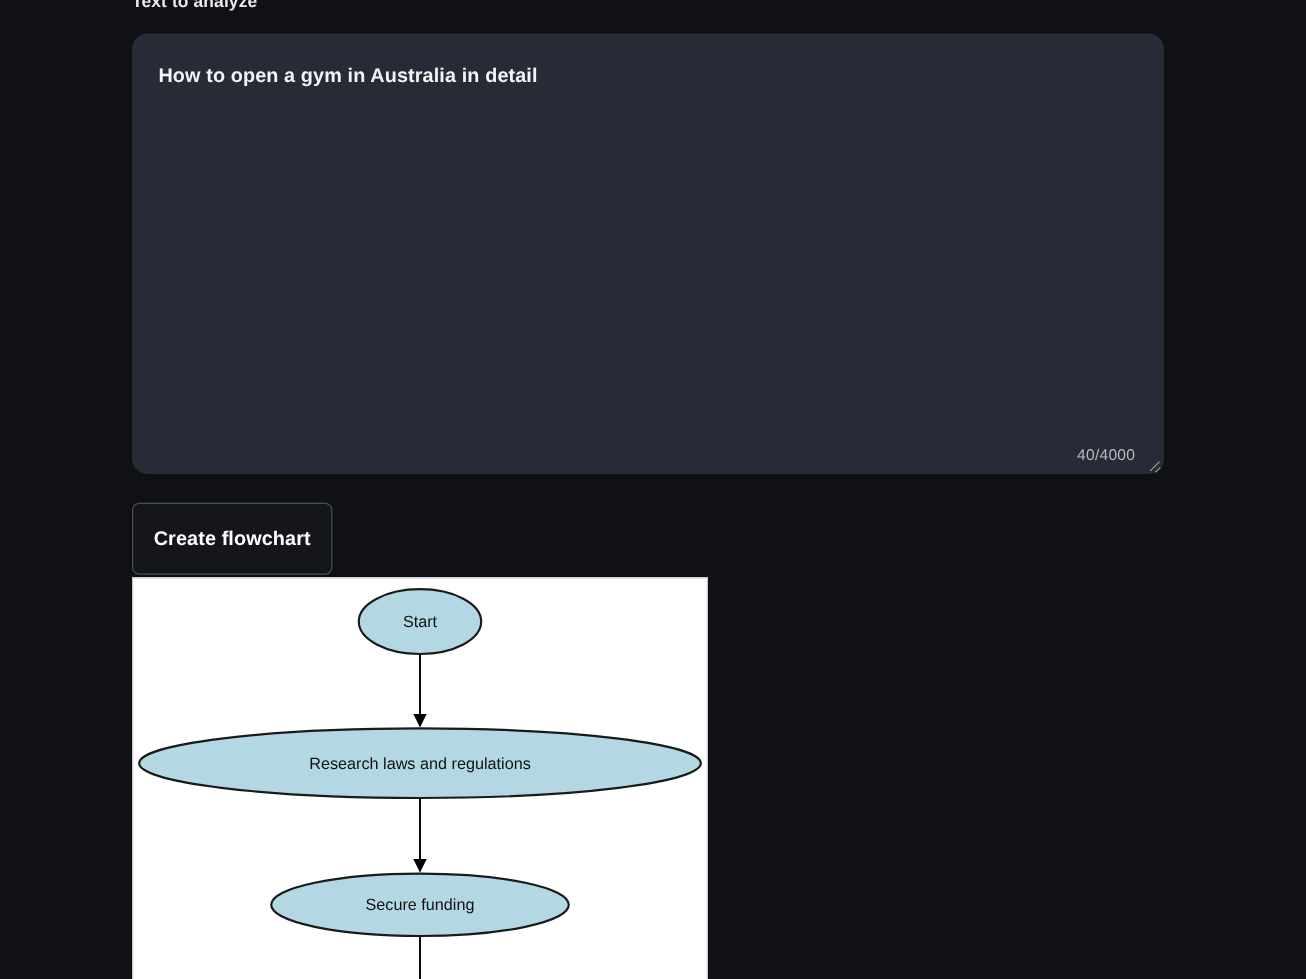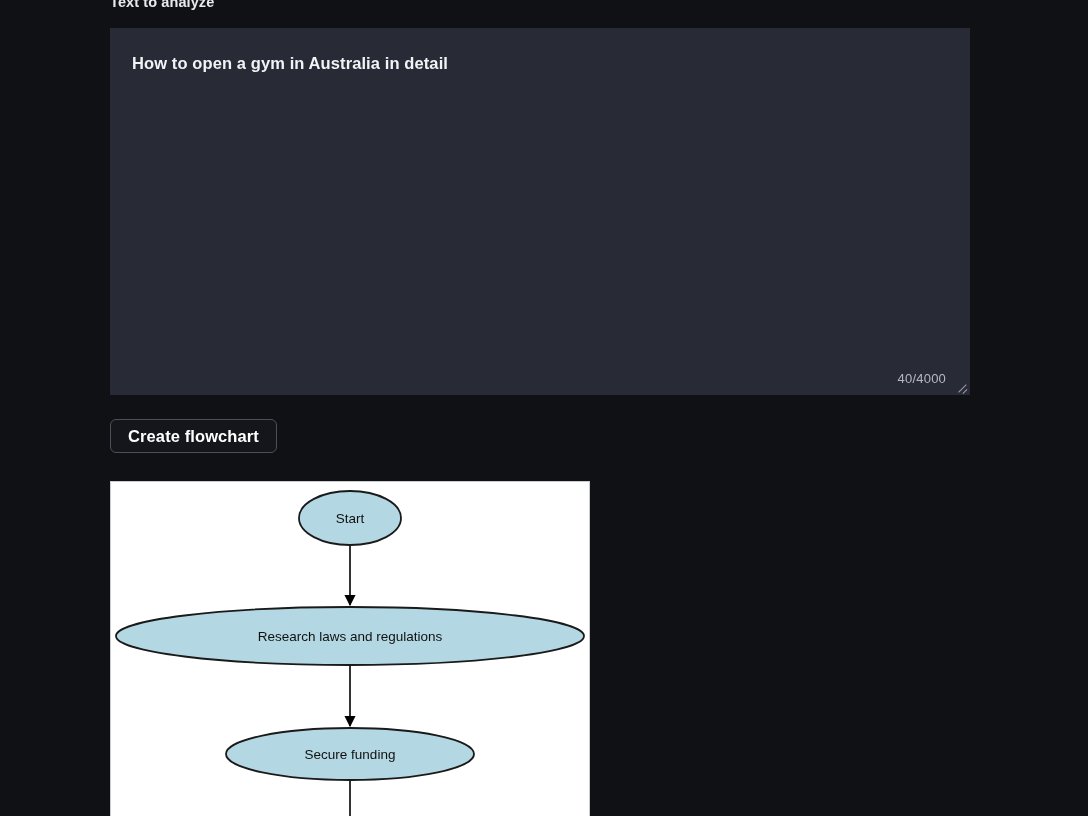--- a/index.html
+++ b/index.html
@@ -28,21 +28,21 @@
   }
 
   
   .textarea-wrap {
     position: absolute;
     left: 110px;
     top: 28px;
     width: 860px;
     height: 367px;
     background: #282a36;
-    border-radius: 0;
+    border-radius: 13px;
     box-sizing: border-box;
   }
   .textarea-value {
     position: absolute;
     left: 22px;
     top: 24px;
     right: 22px;
     font-size: 16.5px;
     font-weight: 700;
     color: #f2f3f5;
@@ -87,21 +87,21 @@
     bottom: 1px;
     transform: rotate(-45deg);
   }
 
   
   .create-btn {
     position: absolute;
     left: 110px;
     top: 419px;
     width: 167px;
-    height: 34px;
+    height: 60px;
     background: #14161b;
     border: 1px solid #4a4f58;
     border-radius: 6px;
     color: #ffffff;
     font-size: 16.5px;
     font-weight: 700;
     font-family: "Liberation Sans", sans-serif;
     cursor: pointer;
     letter-spacing: 0.1px;
     padding: 0;

